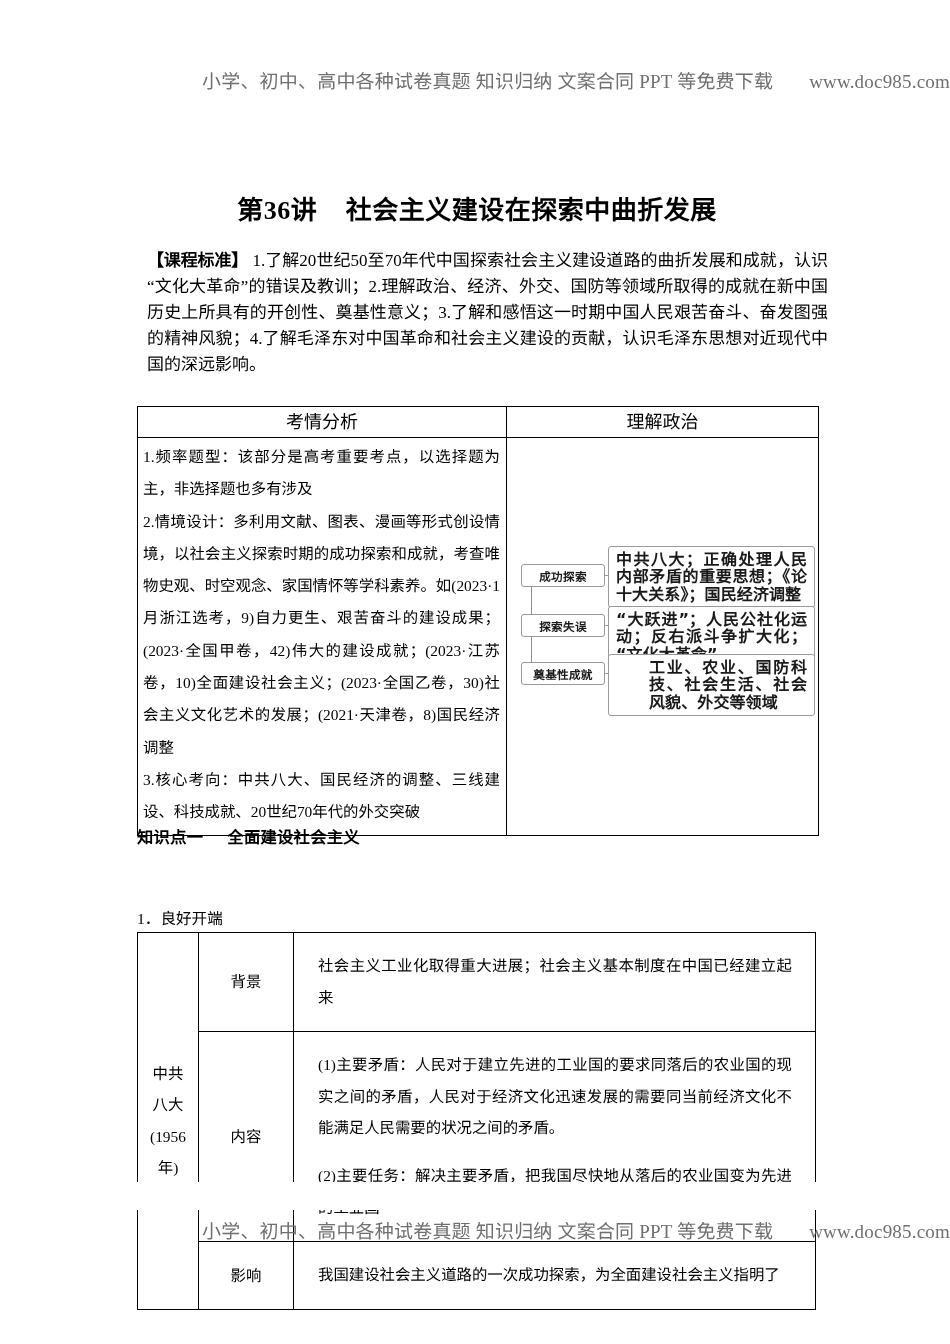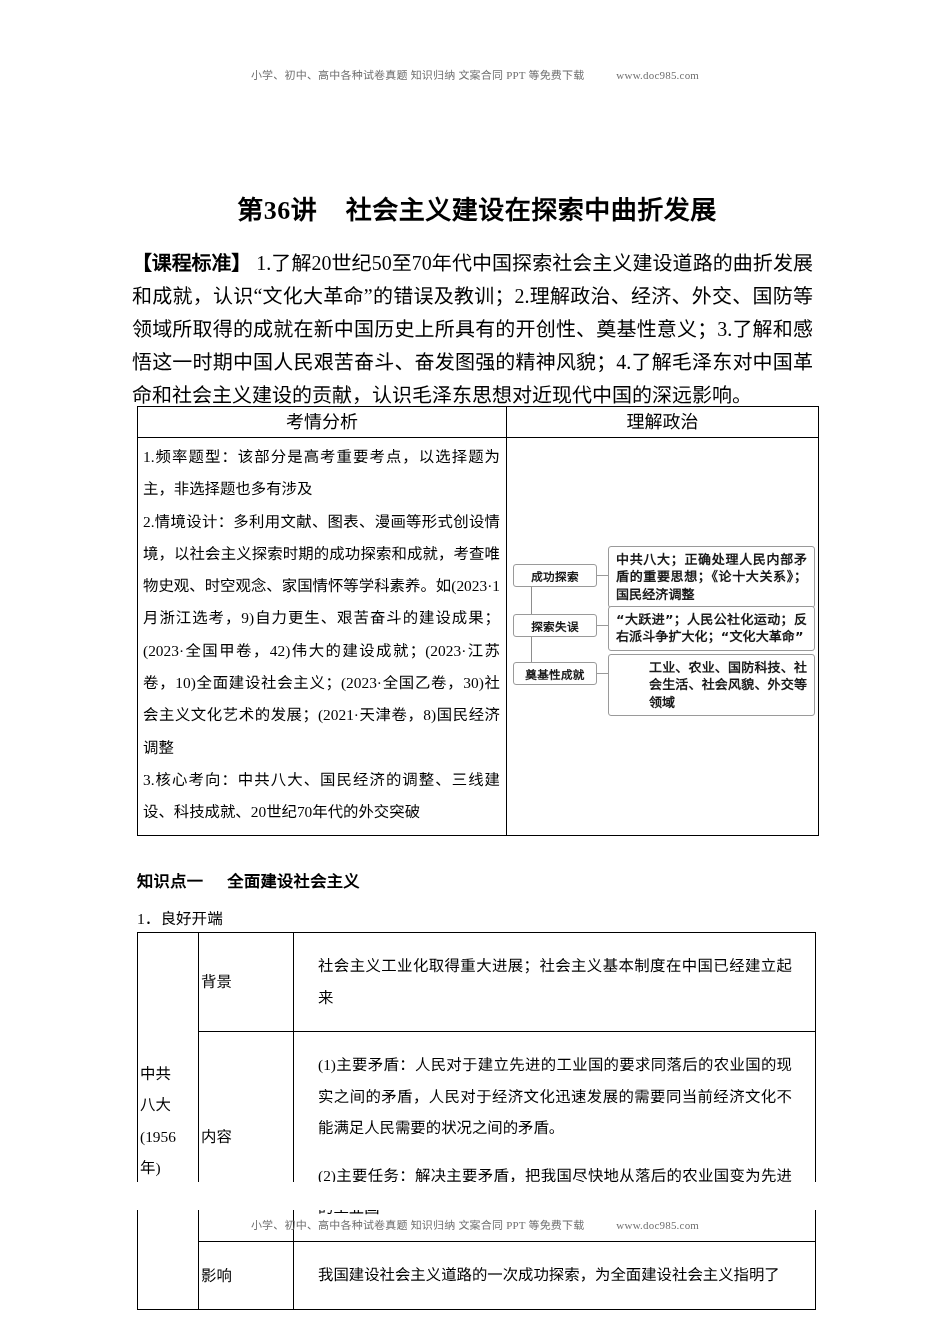--- a/index.html
+++ b/index.html
@@ -21,22 +21,22 @@
     left: 0; top: 0;
     width: 950px;
     height: 1344px;
   }
 
   
   .running {
     position: absolute;
     left: 0;
     width: 950px;
-    text-align: center;
-    font-size: 11px;
+    text-align: right;
+    font-size: 19px;
     color: #6f6f6f;
     letter-spacing: .2px;
     font-family: "Liberation Serif", "DejaVu Serif", serif;
     white-space: nowrap;
   }
   .running .sep { display: inline-block; width: 26px; }
   .running-top { top: 66px; }
   .running-bottom { top: 1216px; }
 
   
@@ -49,25 +49,25 @@
     font-weight: bold;
     letter-spacing: .5px;
     font-family: "DejaVu Sans", "Liberation Sans", sans-serif;
     text-align: center;
   }
   .lesson-title .num { font-family: "Liberation Serif", serif; }
 
   
   .standard {
     position: absolute;
-    left: 132px;
+    left: 147px;
     top: 247px;
     width: 681px;
-    font-size: 20px;
-    line-height: 33px;
+    font-size: 17px;
+    line-height: 26px;
     text-align: justify;
     text-justify: inter-ideograph;
     text-indent: 0;
   }
   .standard b {
     font-family: "DejaVu Sans", "Liberation Sans", sans-serif;
     font-weight: bold;
     letter-spacing: -0.2px;
   }
 
@@ -138,21 +138,21 @@
     font-family: "DejaVu Sans", "Liberation Sans", sans-serif;
     font-weight: bold;
     color: #1a1a1a;
     text-align: center;
     white-space: nowrap;
     display: flex;
     align-items: center;
     justify-content: center;
     letter-spacing: .3px;
   }
-  .node-cat { left: 0; width: 84px; height: 23px; }
+  .node-cat { left: 8px; width: 84px; height: 23px; }
   .node-cat.n1 { top: 12px; }
   .node-cat.n2 { top: 62px; }
   .node-cat.n3 { top: 110px; }
   .connector {
     position: absolute;
     left: 84px;
     width: 11px;
     height: 1px;
     background: #9a9a9a;
   }
@@ -161,21 +161,21 @@
   .connector.c3 { top: 121px; }
   .node-desc {
     position: absolute;
     left: 95px;
     width: 207px;
     box-sizing: border-box;
     border: 1px solid #9a9a9a;
     border-radius: 3px;
     background: #fff;
     padding: 4px 7px 4px 7px;
-    font-size: 13px;
+    font-size: 16px;
     line-height: 17.3px;
     font-family: "DejaVu Sans", "Liberation Sans", sans-serif;
     font-weight: bold;
     color: #1a1a1a;
     text-align: justify;
     text-justify: inter-ideograph;
     display: block;
     letter-spacing: .1px;
   }
   .node-desc.d1 { top: -6px; }
@@ -243,21 +243,21 @@
     font-size: 13.5px;
     color: #555;
     font-family: "DejaVu Sans", "Liberation Sans", sans-serif;
     letter-spacing: .3px;
   }
 
   
   .kp-heading {
     position: absolute;
     left: 137px;
-    top: 868px;
+    top: 824px;
     font-size: 16.3px;
     font-weight: bold;
     font-family: "DejaVu Sans", "Liberation Sans", sans-serif;
     letter-spacing: .3px;
   }
   .kp-heading .kp-title { margin-left: 18px; }
   .sub-heading {
     position: absolute;
     left: 137px;
     top: 906px;
@@ -272,21 +272,21 @@
     width: 679px;
     border-collapse: collapse;
     table-layout: fixed;
   }
   .detail td {
     border: 1px solid #000;
     vertical-align: middle;
     padding: 0;
   }
   .detail .rowhead {
-    text-align: left;
+    text-align: center;
     font-size: 15.4px;
     line-height: 31.6px;
     padding: 8px 2px;
   }
   .detail .cell {
     font-size: 15.4px;
     line-height: 31.6px;
     padding: 1px 7px 2px 8px;
     text-align: justify;
     text-justify: inter-ideograph;

